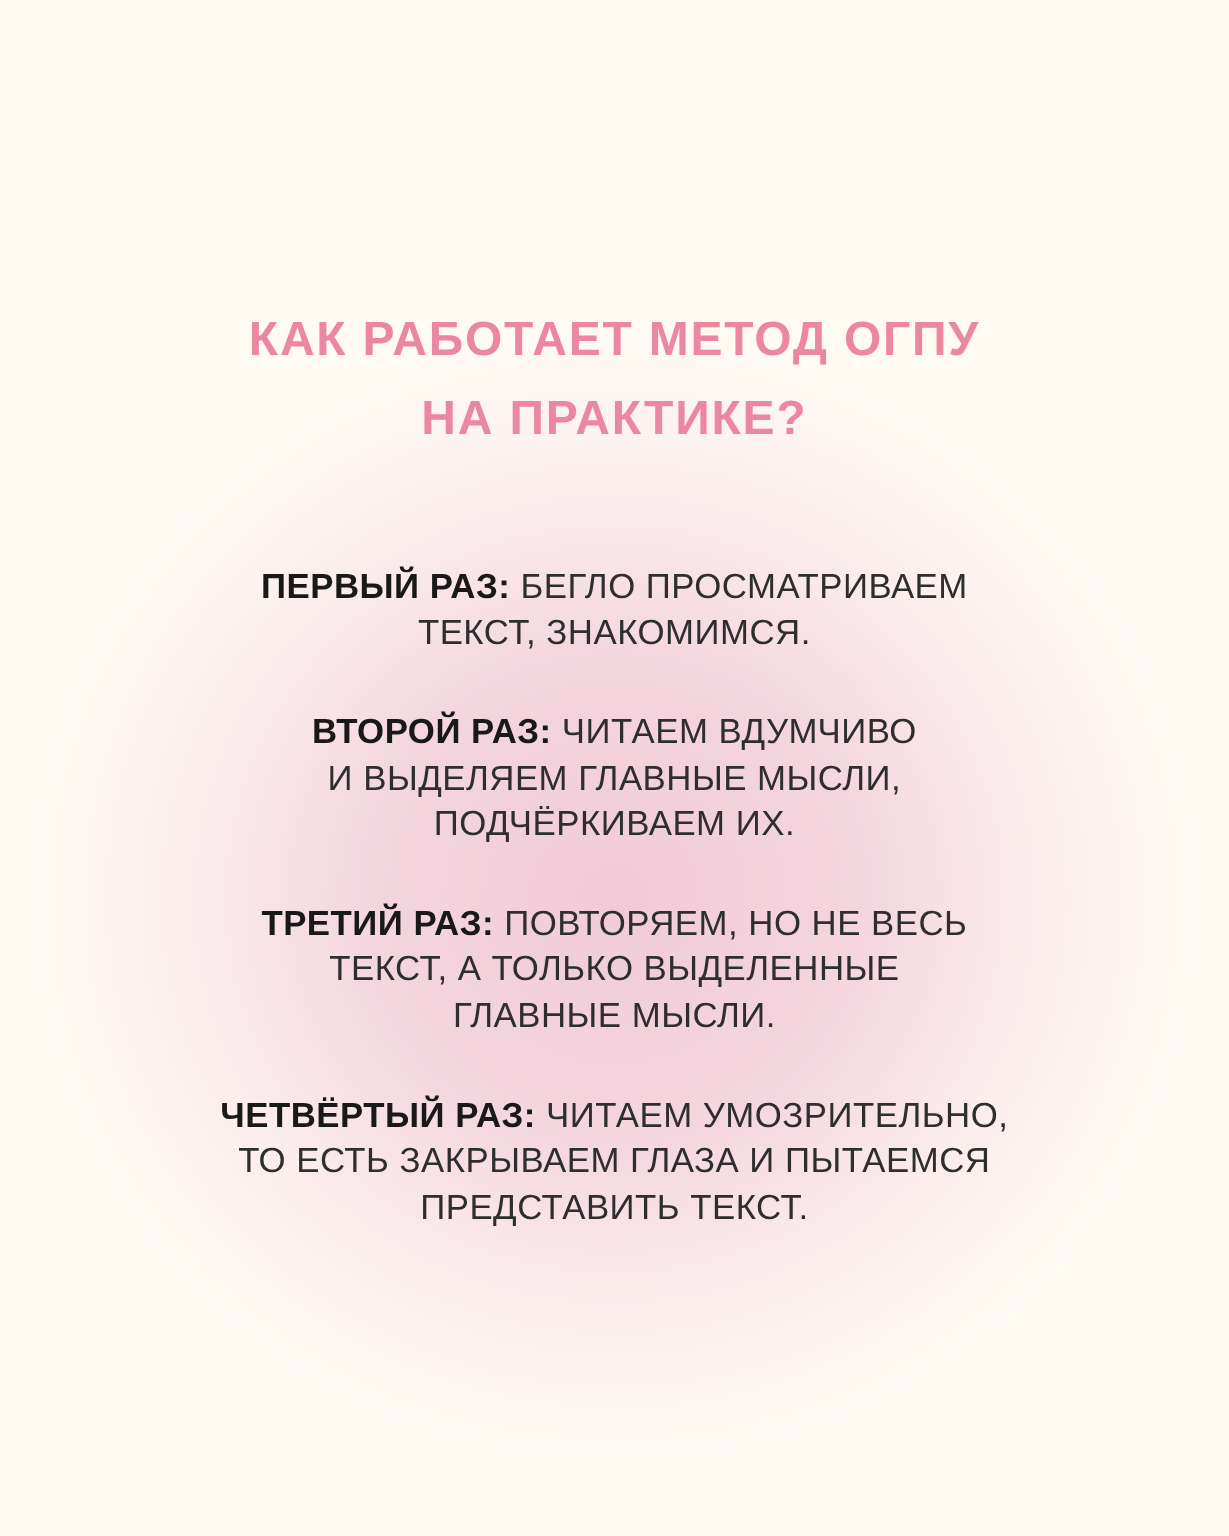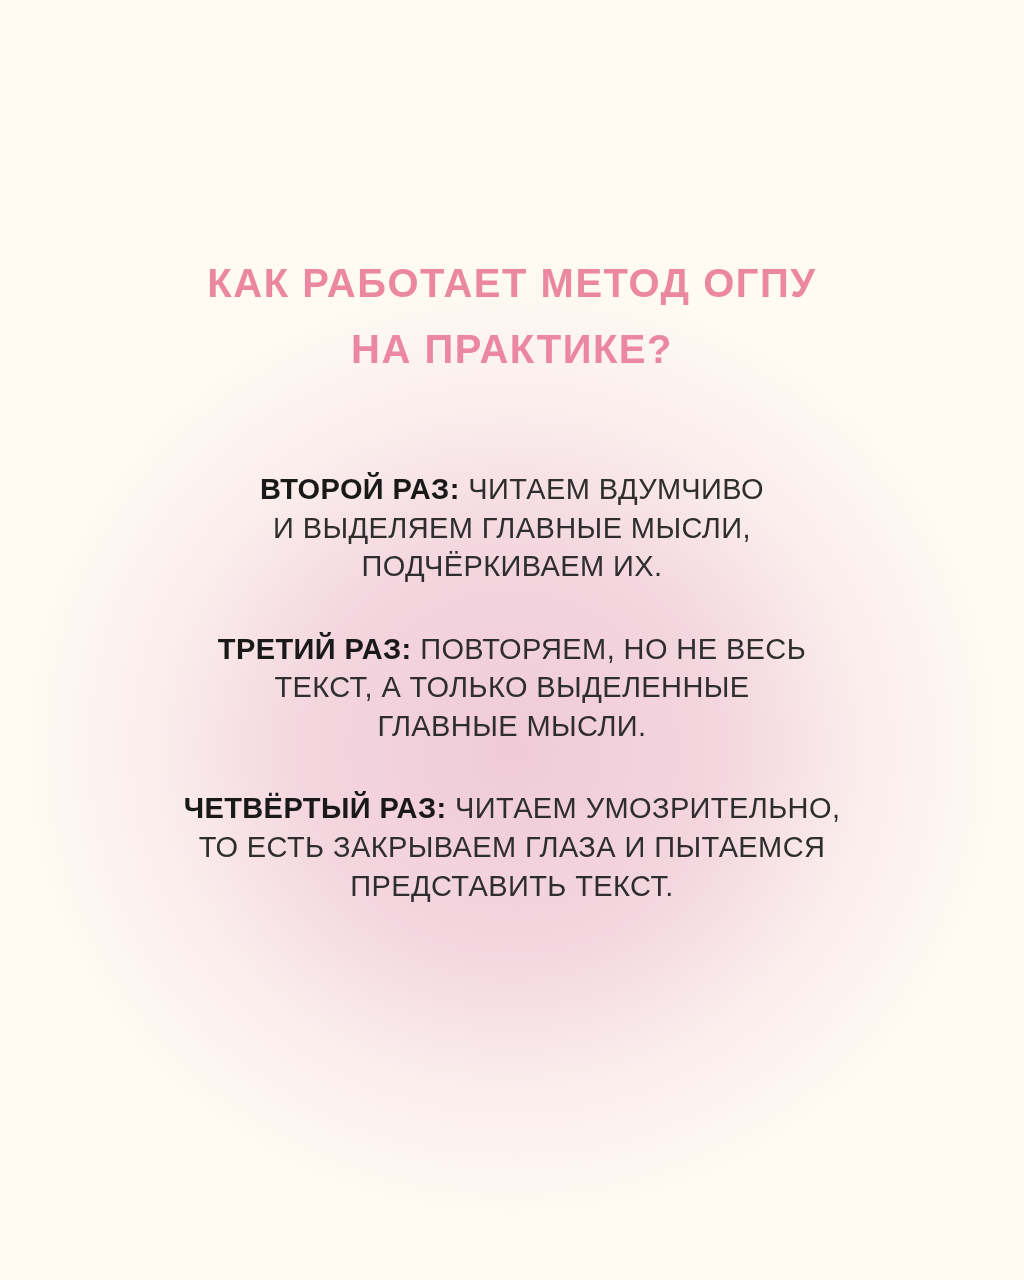--- a/index.html
+++ b/index.html
@@ -56,20 +56,22 @@
 </style>
 </head>
 <body>
 
 <div class="slide">
   <div class="content">
 
     <h1 class="title" style="color: rgb(236, 135, 161);">КАК РАБОТАЕТ МЕТОД ОГПУ
 НА ПРАКТИКЕ?</h1>
 
+    <p class="point" style="color: rgb(46, 46, 46);"><span class="lead" style="color: rgb(25, 25, 25);">ПЕРВЫЙ РАЗ:</span><span class="rest"> БЕГЛО ПРОСМАТРИВАЕМ
+ТЕКСТ, ЗНАКОМИМСЯ.</span></p>
 
     <p class="point" style="color: rgb(46, 46, 46);"><span class="lead" style="color: rgb(25, 25, 25);">ВТОРОЙ РАЗ:</span><span class="rest"> ЧИТАЕМ ВДУМЧИВО
 И ВЫДЕЛЯЕМ ГЛАВНЫЕ МЫСЛИ,
 ПОДЧЁРКИВАЕМ ИХ.</span></p>
 
     <p class="point" style="color: rgb(46, 46, 46);"><span class="lead" style="color: rgb(25, 25, 25); text-align: center;">ТРЕТИЙ РАЗ:</span><span class="rest"> ПОВТОРЯЕМ, НО НЕ ВЕСЬ
 ТЕКСТ, А ТОЛЬКО ВЫДЕЛЕННЫЕ
 ГЛАВНЫЕ МЫСЛИ.</span></p>
 
     <p class="point" style="color: rgb(46, 46, 46);"><span class="lead" style="color: rgb(25, 25, 25); text-align: center;">ЧЕТВЁРТЫЙ РАЗ:</span><span class="rest"> ЧИТАЕМ УМОЗРИТЕЛЬНО,

